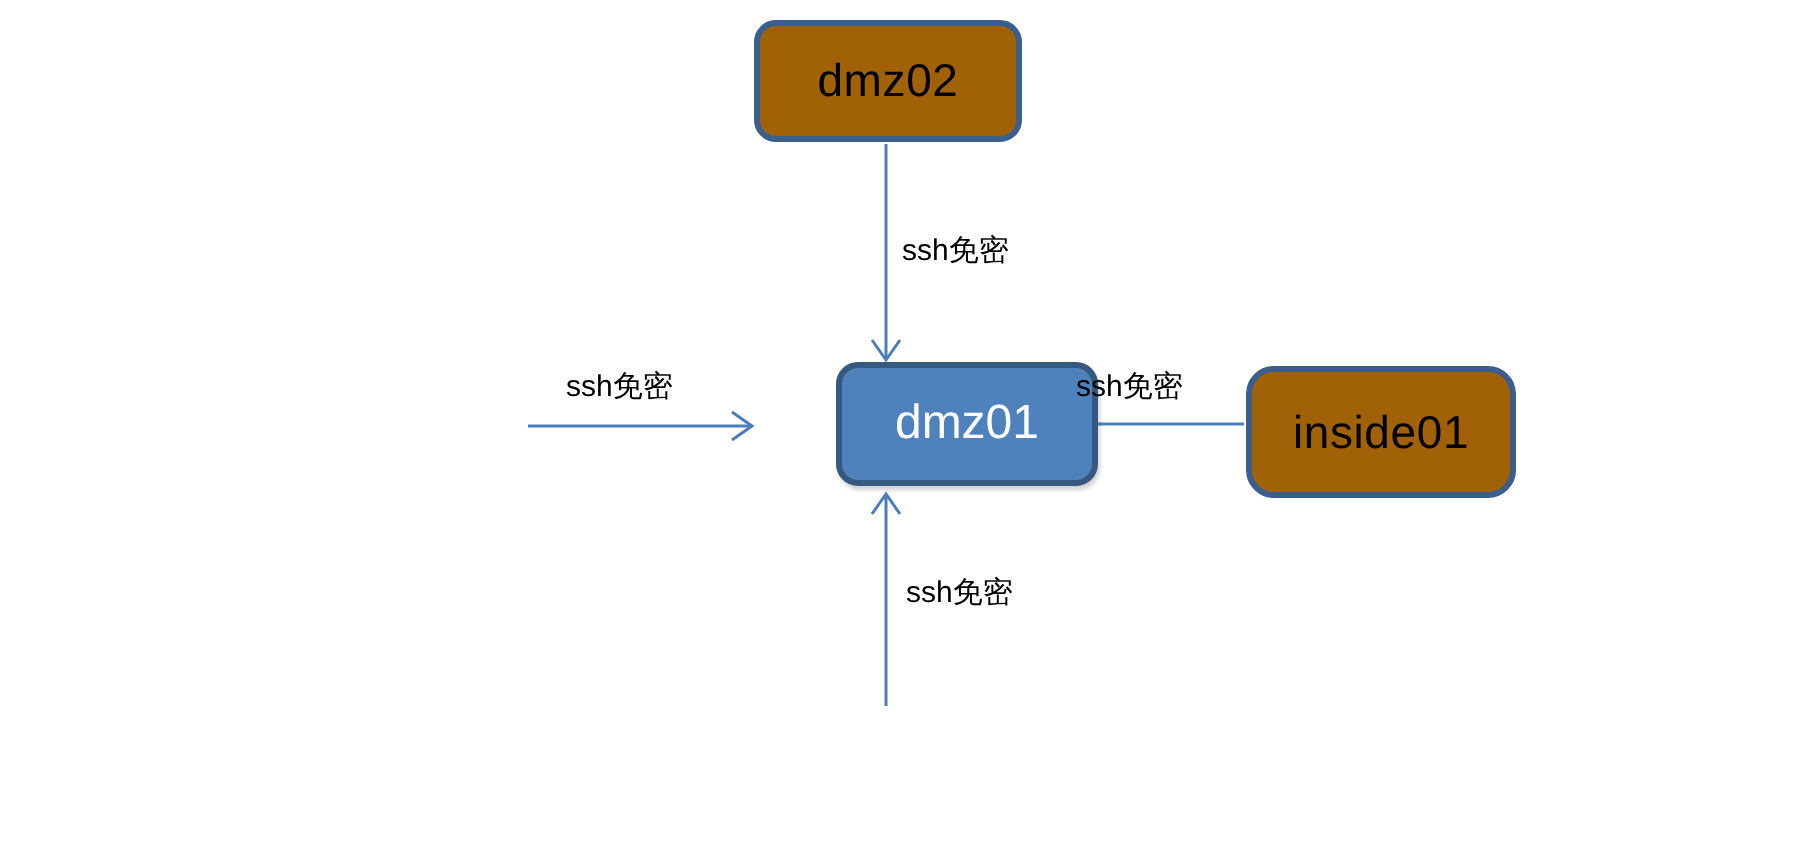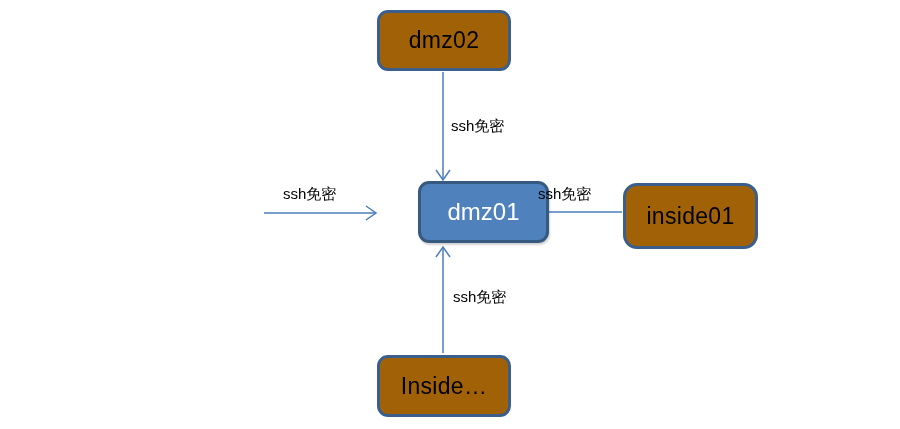--- a/index.html
+++ b/index.html
@@ -98,23 +98,20 @@
 
 
   <div class="node node-center" id="node-dmz01">
     <span>dmz01</span>
   </div>
 
   <div class="node node-outer" id="node-inside01">
     <span>inside01</span>
   </div>
 
-  <div class="node node-outer" id="node-inside-more">
-    <span>Inside…</span>
-  </div>
 
   <div class="edge-label" id="edge-label-top">ssh免密</div>
 
   <div class="edge-label" id="edge-label-left">ssh免密</div>
 
   <div class="edge-label" id="edge-label-right">ssh免密</div>
 
   <div class="edge-label" id="edge-label-bottom">ssh免密</div>
 
 </div>

